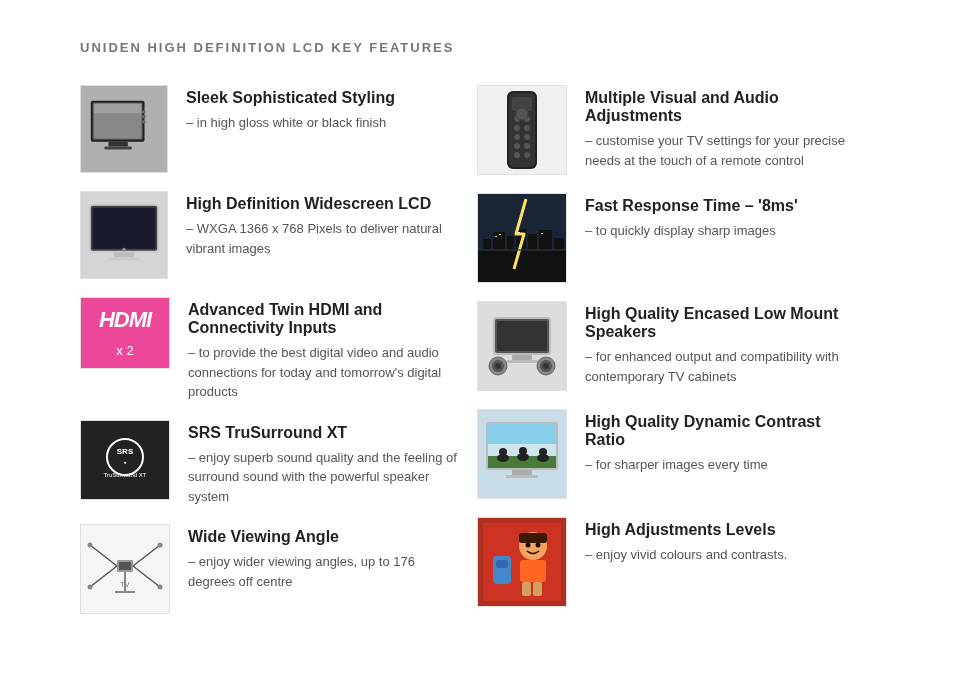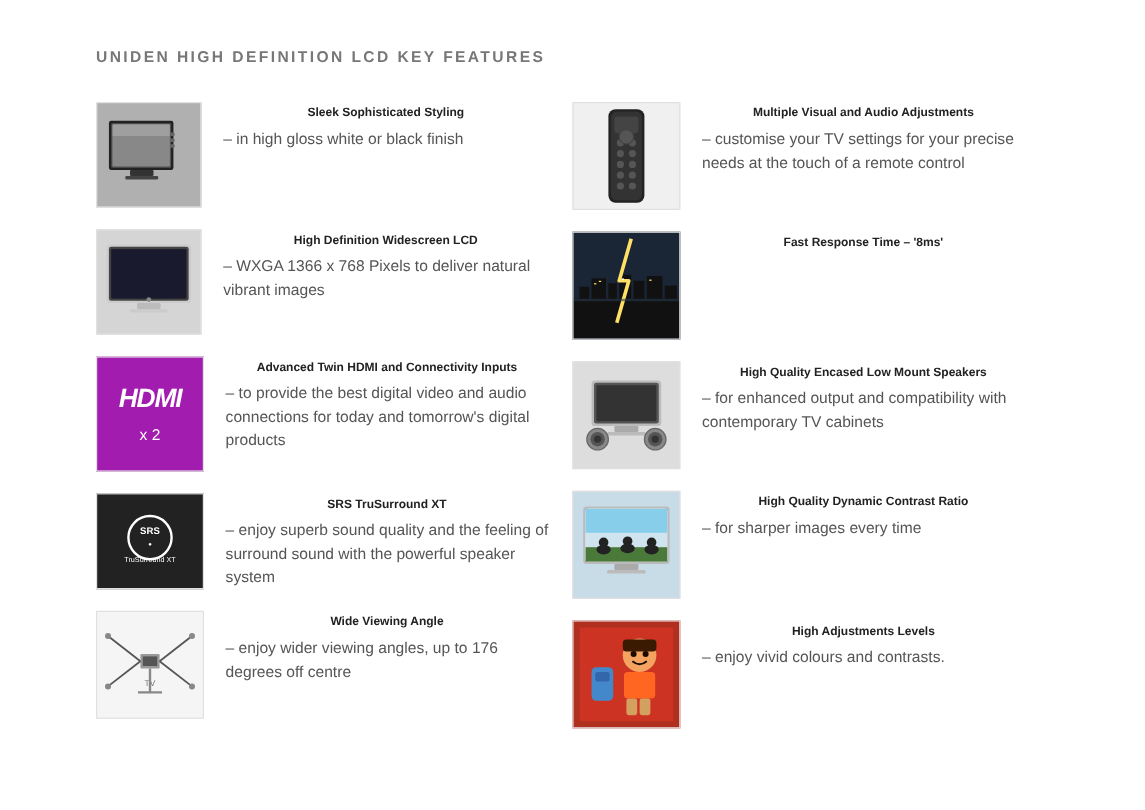--- a/index.html
+++ b/index.html
@@ -44,25 +44,24 @@
       align-items: center;
       justify-content: center;
       overflow: hidden;
       border: 1px solid #e0e0e0;
     }
     .feature-text {
       flex: 1;
       padding-top: 4px;
     }
     .feature-title {
-      font-size: 10px;
+      font-size: 16px;
       font-weight: bold;
       color: #222;
       margin-bottom: 6px;
-      text-align: center;
     }
     .feature-desc {
       font-size: 13px;
       color: #555;
       line-height: 1.5;
     }
 
     
     .img-tv-side {
       background: #c8c8c8;
@@ -128,21 +127,21 @@
             <circle cx="44" cy="59" r="2" fill="#888"></circle>
           </svg>
         </div>
         <div class="feature-text">
           <div class="feature-title"> High Definition Widescreen LCD</div>
           <div class="feature-desc">– WXGA 1366 x 768 Pixels to deliver natural vibrant images</div>
         </div>
       </div>
 
       <div class="feature-item">
-        <div class="feature-image" style="background:#a21caf;width:90px;height:96px;display:flex;flex-direction:column;align-items:center;justify-content:center;">
+        <div class="feature-image" style="background:#ec4899;width:90px;height:72px;display:flex;flex-direction:column;align-items:center;justify-content:center;">
           <div style="color:#fff;font-size:22px;font-weight:900;font-style:italic;letter-spacing:-1px;line-height:1;">HDMI</div>
           <div style="color:#fff;font-size:13px;margin-top:12px;">x 2</div>
         </div>
         <div class="feature-text">
           <div class="feature-title">Advanced Twin HDMI and Connectivity Inputs</div>
           <div class="feature-desc">– to provide the best digital video and audio connections for today and tomorrow's digital products</div>
         </div>
       </div>
 
       <div class="feature-item">
@@ -243,20 +242,21 @@
             <rect x="0" y="55" width="88" height="2" fill="#2a3a50" opacity="0.6"></rect>
 
             <rect x="17" y="42" width="2" height="1" fill="#ffe066"></rect>
             <rect x="21" y="40" width="2" height="1" fill="#ffe066"></rect>
             <rect x="40" y="38" width="2" height="1" fill="#fff"></rect>
             <rect x="63" y="39" width="2" height="1" fill="#ffe066"></rect>
           </svg>
         </div>
         <div class="feature-text">
           <div class="feature-title">Fast Response Time – '8ms'</div>
+          <div class="feature-desc">– to quickly display sharp images</div>
         </div>
       </div>
 
       <div class="feature-item">
         <div class="feature-image" style="background:#e0e0e0;width:90px;height:90px;overflow:hidden;">
           <svg width="88" height="88" viewBox="0 0 88 88" xmlns="http://www.w3.org/2000/svg">
             <rect width="88" height="88" fill="#ddd"></rect>
 
             <rect x="15" y="15" width="58" height="38" rx="3" fill="#bbb"></rect>
             <rect x="17" y="17" width="54" height="34" rx="2" fill="#555"></rect>

